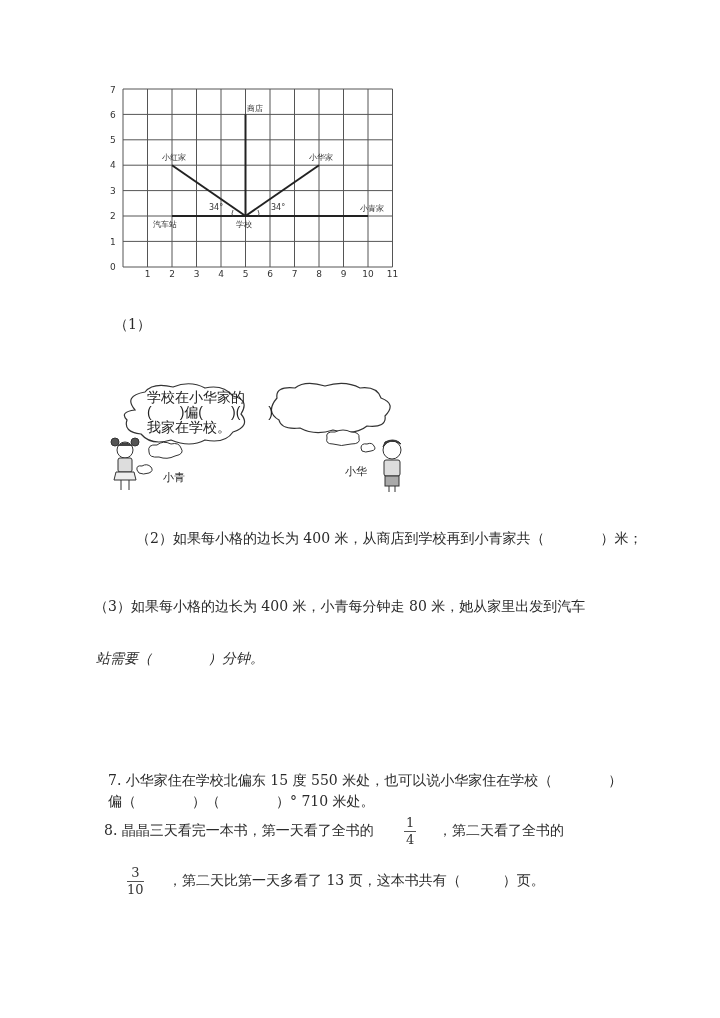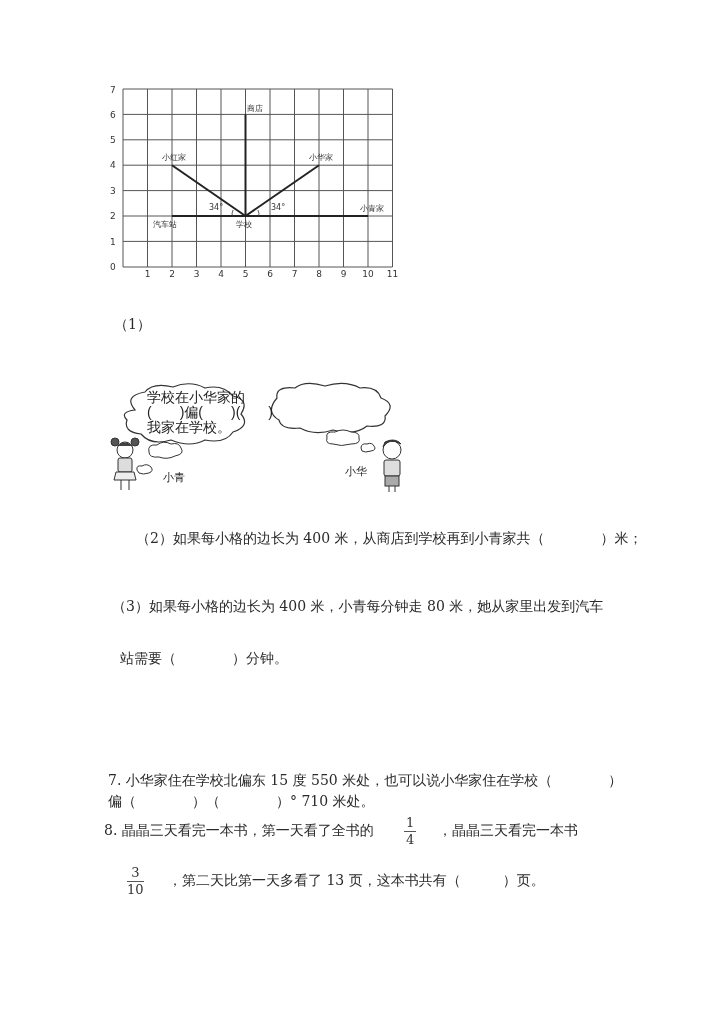--- a/index.html
+++ b/index.html
@@ -132,29 +132,29 @@
     <div>学校在小华家的</div>
     <div>(　　)偏(　　)(　　)</div>
     <div>我家在学校。</div>
   </div>
   <div class="name-lbl" style="left:58px; top:88px;">小青</div>
   <div class="name-lbl" style="left:240px; top:82px;">小华</div>
 </div>
 
 <div class="abs txt" style="left:108px; top:530px;margin-left:28px;">（2）如果每小格的边长为 400 米，从商店到学校再到小青家共（　　　　）米；</div>
 
-<div class="abs txt" style="left:112px; top:598px;">（3）如果每小格的边长为 400 米，小青每分钟走 80 米，她从家里出发到汽车</div>
-<div class="abs txt" style="left:120px; top:650px;">站需要（　　　　）分钟。</div>
+<div class="abs txt" style="left:94px; top:598px;">（3）如果每小格的边长为 400 米，小青每分钟走 80 米，她从家里出发到汽车</div>
+<div class="abs txt" style="left:96px; top:650px;font-style:italic;">站需要（　　　　）分钟。</div>
 
 <div class="abs txt" style="left:108px; top:772px;text-align:center;">7. 小华家住在学校北偏东 15 度 550 米处，也可以说小华家住在学校（　　　　）</div>
 <div class="abs txt" style="left:108px; top:793px;">偏（　　　　）（　　　　）° 710 米处。</div>
 
 <div class="abs txt" style="left:104px; top:822px;">8. 晶晶三天看完一本书，第一天看了全书的</div>
 <div class="frac" style="left:404px; top:815px;">
   <span class="num">1</span>
   <span class="den">4</span>
 </div>
-<div class="abs txt" style="left:438px; top:822px;">，晶晶三天看完一本书</div>
+<div class="abs txt" style="left:438px; top:822px;">，第二天看了全书的</div>
 <div class="frac" style="left:127px; top:865px;">
   <span class="num">3</span>
   <span class="den">10</span>
 </div>
 <div class="abs txt" style="left:168px; top:872px;">，第二天比第一天多看了 13 页，这本书共有（　　　）页。</div>
 
 </body></html>

